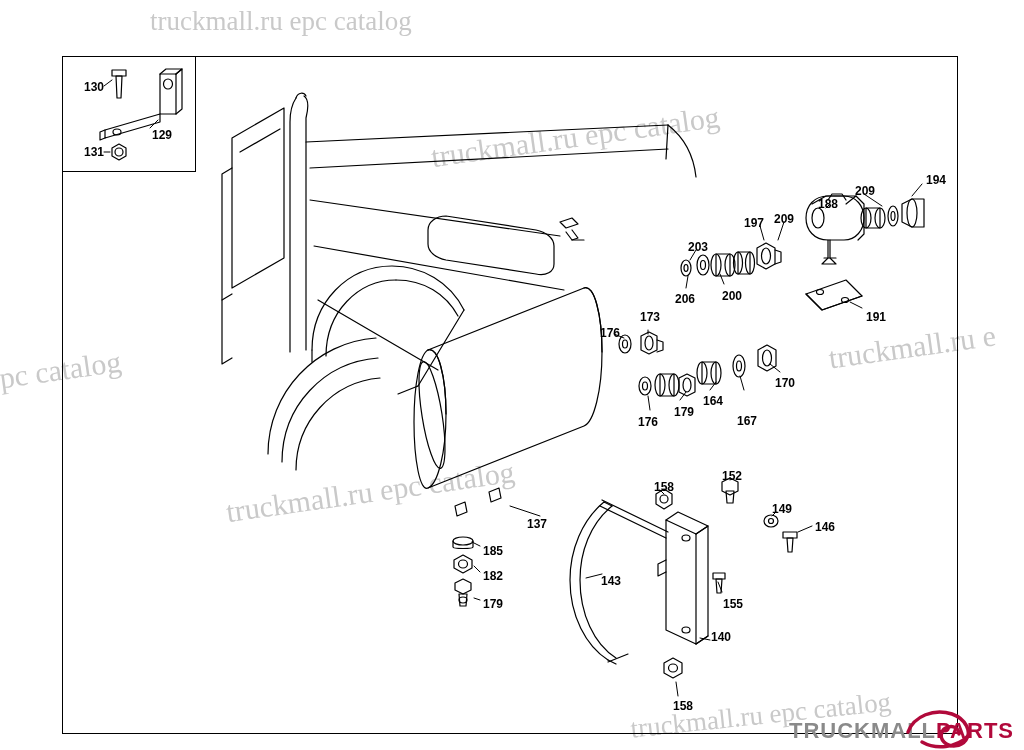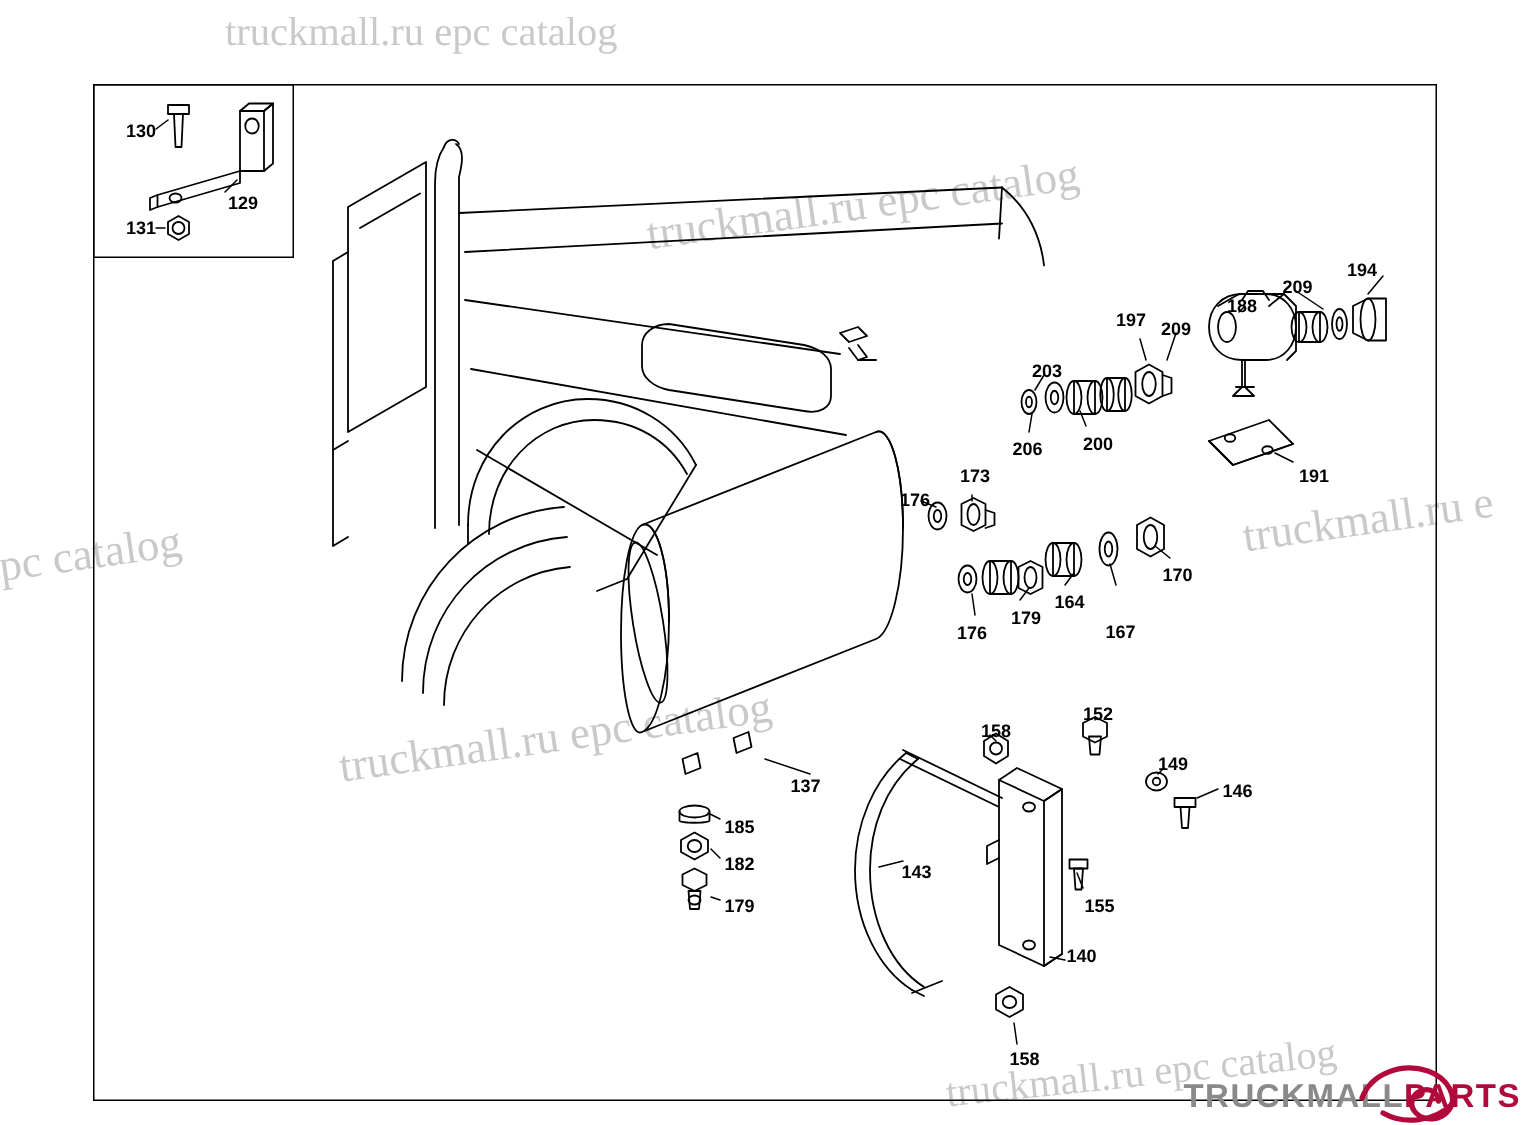--- a/index.html
+++ b/index.html
@@ -316,24 +316,24 @@
     </g>
   </svg>
 
   <div id="frame"></div>
   <div id="inset"></div>
 
   <div id="labels">
     <div class="lbl" style="left:84px;  top:81px;">130</div>
     <div class="lbl" style="left:152px; top:129px;">129</div>
     <div class="lbl" style="left:84px;  top:146px;">131</div>
-    <div class="lbl" style="left:898px; top:174px;text-align:center;">194</div>
+    <div class="lbl" style="left:926px; top:174px;text-align:center;">194</div>
     <div class="lbl" style="left:855px; top:185px;">209</div>
     <div class="lbl" style="left:818px; top:198px;">188</div>
-    <div class="lbl" style="left:744px; top:207px;">197</div>
+    <div class="lbl" style="left:744px; top:217px;">197</div>
     <div class="lbl" style="left:774px; top:213px;">209</div>
     <div class="lbl" style="left:688px; top:241px;">203</div>
     <div class="lbl" style="left:675px; top:293px;text-align:right;">206</div>
     <div class="lbl" style="left:722px; top:290px;">200</div>
     <div class="lbl" style="left:866px; top:311px;">191</div>
     <div class="lbl" style="left:600px; top:327px;">176</div>
     <div class="lbl" style="left:640px; top:311px;">173</div>
     <div class="lbl" style="left:775px; top:377px;">170</div>
     <div class="lbl" style="left:737px; top:415px;">167</div>
     <div class="lbl" style="left:703px; top:395px;">164</div>

